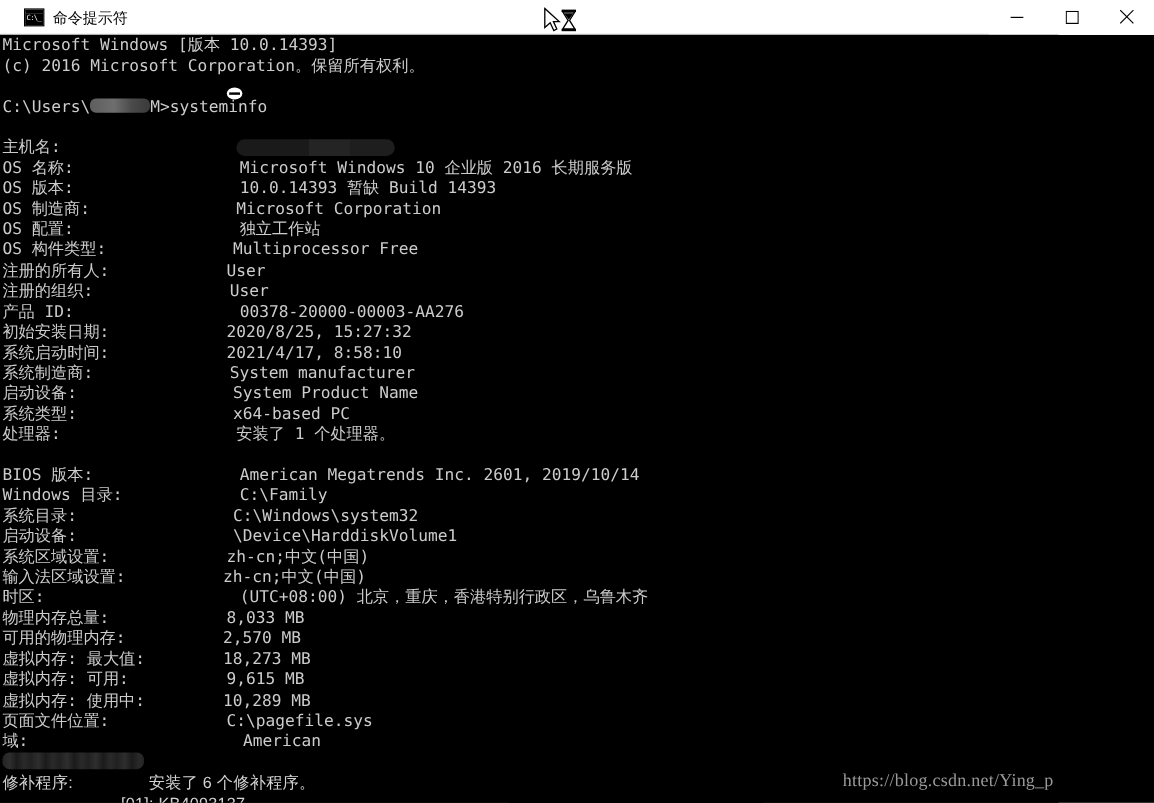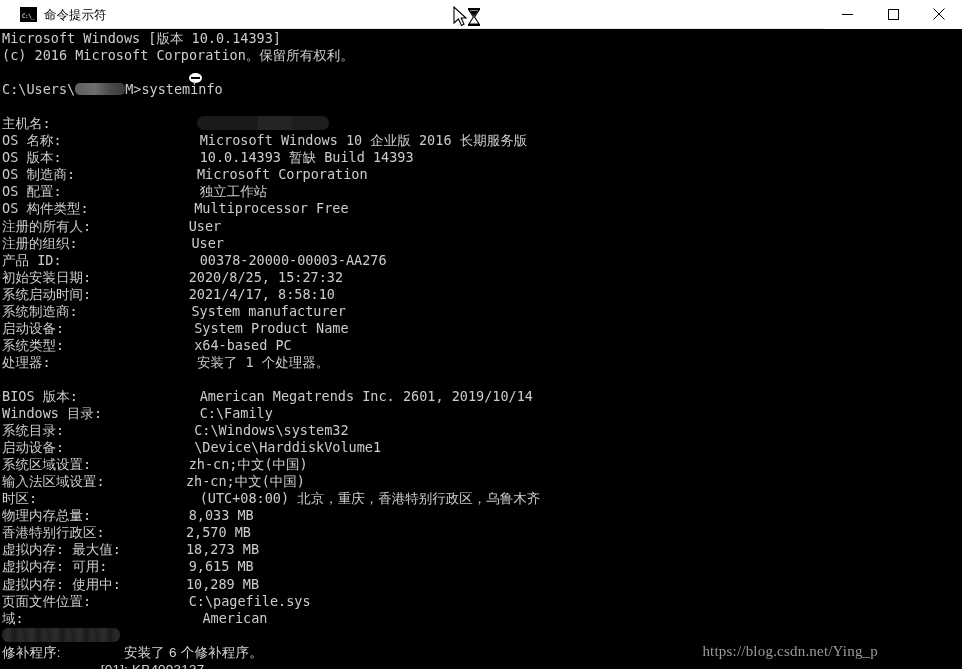--- a/index.html
+++ b/index.html
@@ -247,21 +247,21 @@
         <div class="cline"><span>处理器:                  </span><span>安装了 1 个处理器。</span></div>
         <div class="cline"><span>                         </span></div>
         <div class="cline"><span>BIOS 版本:               </span><span>American Megatrends Inc. 2601, 2019/10/14</span></div>
         <div class="cline"><span>Windows 目录:            </span><span>C:\Family</span></div>
         <div class="cline"><span>系统目录:                </span><span>C:\Windows\system32</span></div>
         <div class="cline"><span>启动设备:                </span><span>\Device\HarddiskVolume1</span></div>
         <div class="cline"><span>系统区域设置:            </span><span>zh-cn;中文(中国)</span></div>
         <div class="cline"><span>输入法区域设置:          </span><span>zh-cn;中文(中国)</span></div>
         <div class="cline"><span>时区:                    </span><span>(UTC+08:00) 北京，重庆，香港特别行政区，乌鲁木齐</span></div>
         <div class="cline"><span>物理内存总量:            </span><span>8,033 MB</span></div>
-        <div class="cline"><span>香港特别行政区:          </span><span>2,570 MB</span></div>
+        <div class="cline"><span>可用的物理内存:          </span><span>2,570 MB</span></div>
         <div class="cline"><span>虚拟内存: 最大值:        </span><span>18,273 MB</span></div>
         <div class="cline"><span>虚拟内存: 可用:          </span><span>9,615 MB</span></div>
         <div class="cline"><span>虚拟内存: 使用中:        </span><span>10,289 MB</span></div>
         <div class="cline"><span>页面文件位置:            </span><span>C:\pagefile.sys</span></div>
         <div class="cline"><span>域:                      </span><span>American</span></div>
         <div class="cline"><span class="redact server"></span></div>
         <div class="cline soft"><span>修补程序:                </span><span>安装了 6 个修补程序。</span></div>
         <div class="cline soft"><span>                         </span><span>[01]: KB4093137</span></div>
       </div>
 

